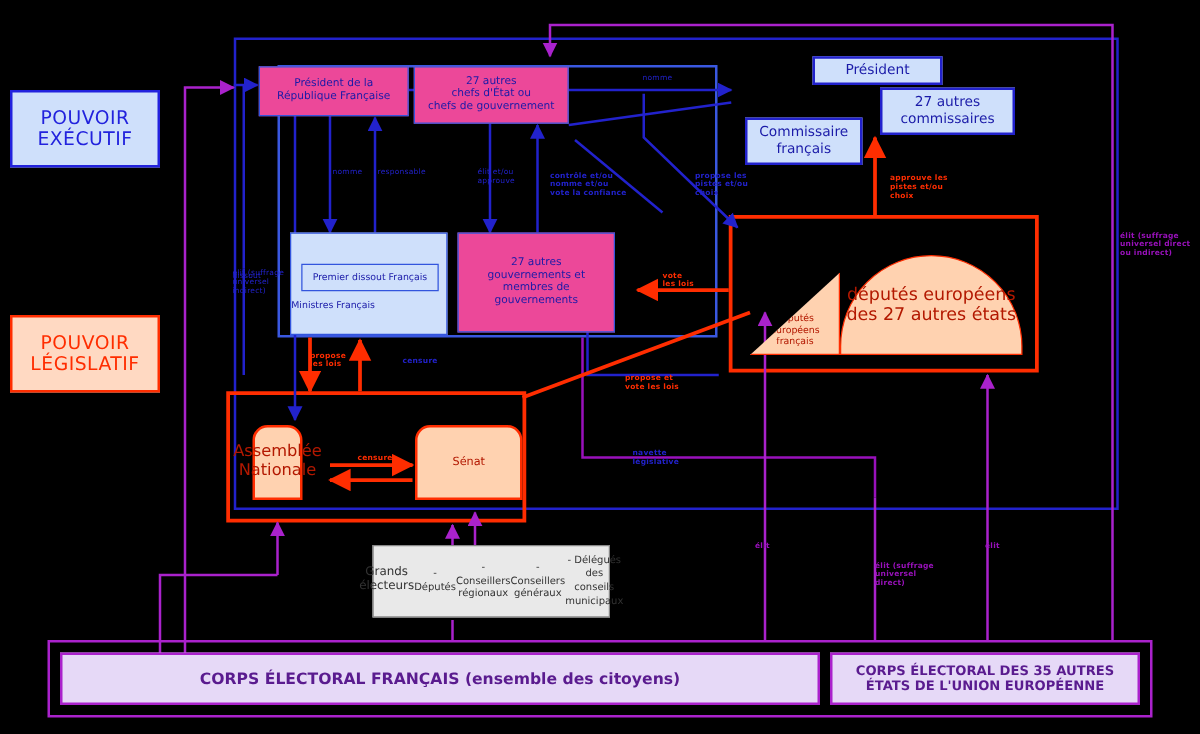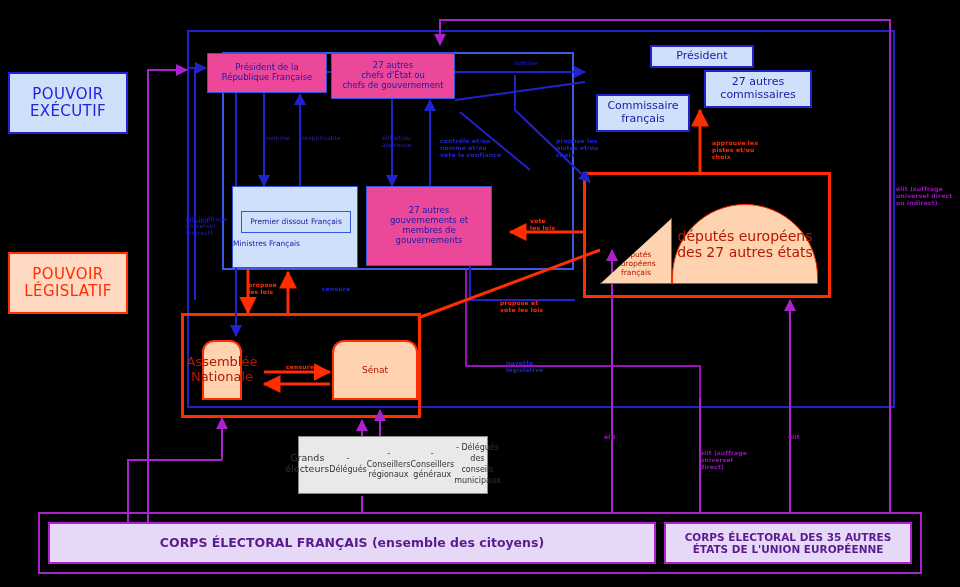--- a/index.html
+++ b/index.html
@@ -227,21 +227,21 @@
 des 27 autres états</div>
   </div>
 
   <div class="abs box orange-box" style="left:202px;top:340px;width:40px;height:60px;border-radius:12px 12px 0 0;font-size:13px;white-space:pre-line;">Assemblée
 Nationale</div>
 
   <div class="abs box orange-box" style="left:332px;top:340px;width:86px;height:60px;border-radius:12px 12px 0 0;font-size:9px;">Sénat</div>
 
   <div class="abs box grands" style="left:268px;top:436px;width:190px;height:58px;">
     <div class="g-title">Grands électeurs</div>
-    <div class="g-line">- Délégués</div>
+    <div class="g-line">- Députés</div>
     <div class="g-line">- Conseillers régionaux</div>
     <div class="g-line">- Conseillers généraux</div>
     <div class="g-line">- Délégués des conseils municipaux</div>
   </div>
 
   <div class="abs" style="left:38px;top:512px;width:884px;height:62px;border:2px solid #aa22cc;"></div>
 
   <div class="abs box electoral" style="left:48px;top:522px;width:608px;height:42px;text-align:center;">CORPS ÉLECTORAL FRANÇAIS (ensemble des citoyens)</div>
 
   <div class="abs box electoral" style="left:664px;top:522px;width:248px;height:42px;white-space:pre-line;font-size:10.5px;">CORPS ÉLECTORAL DES 35 AUTRES

